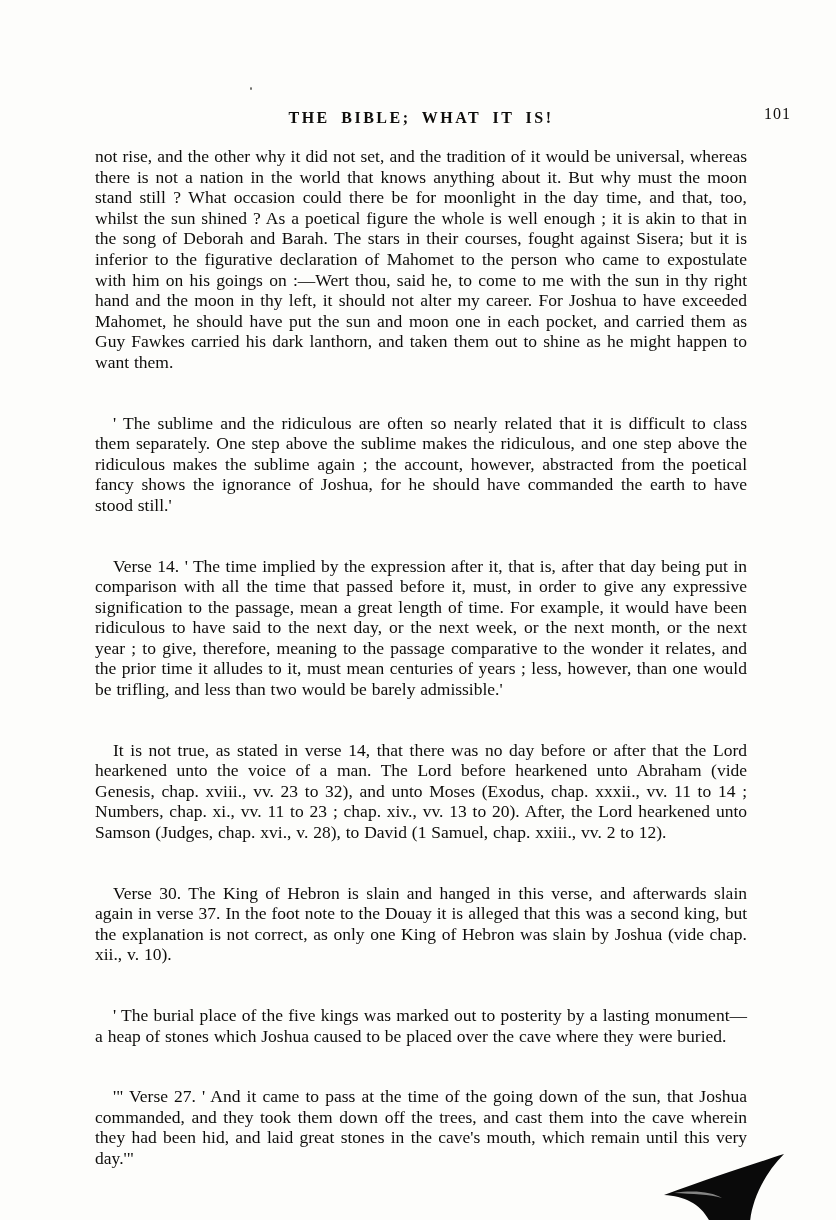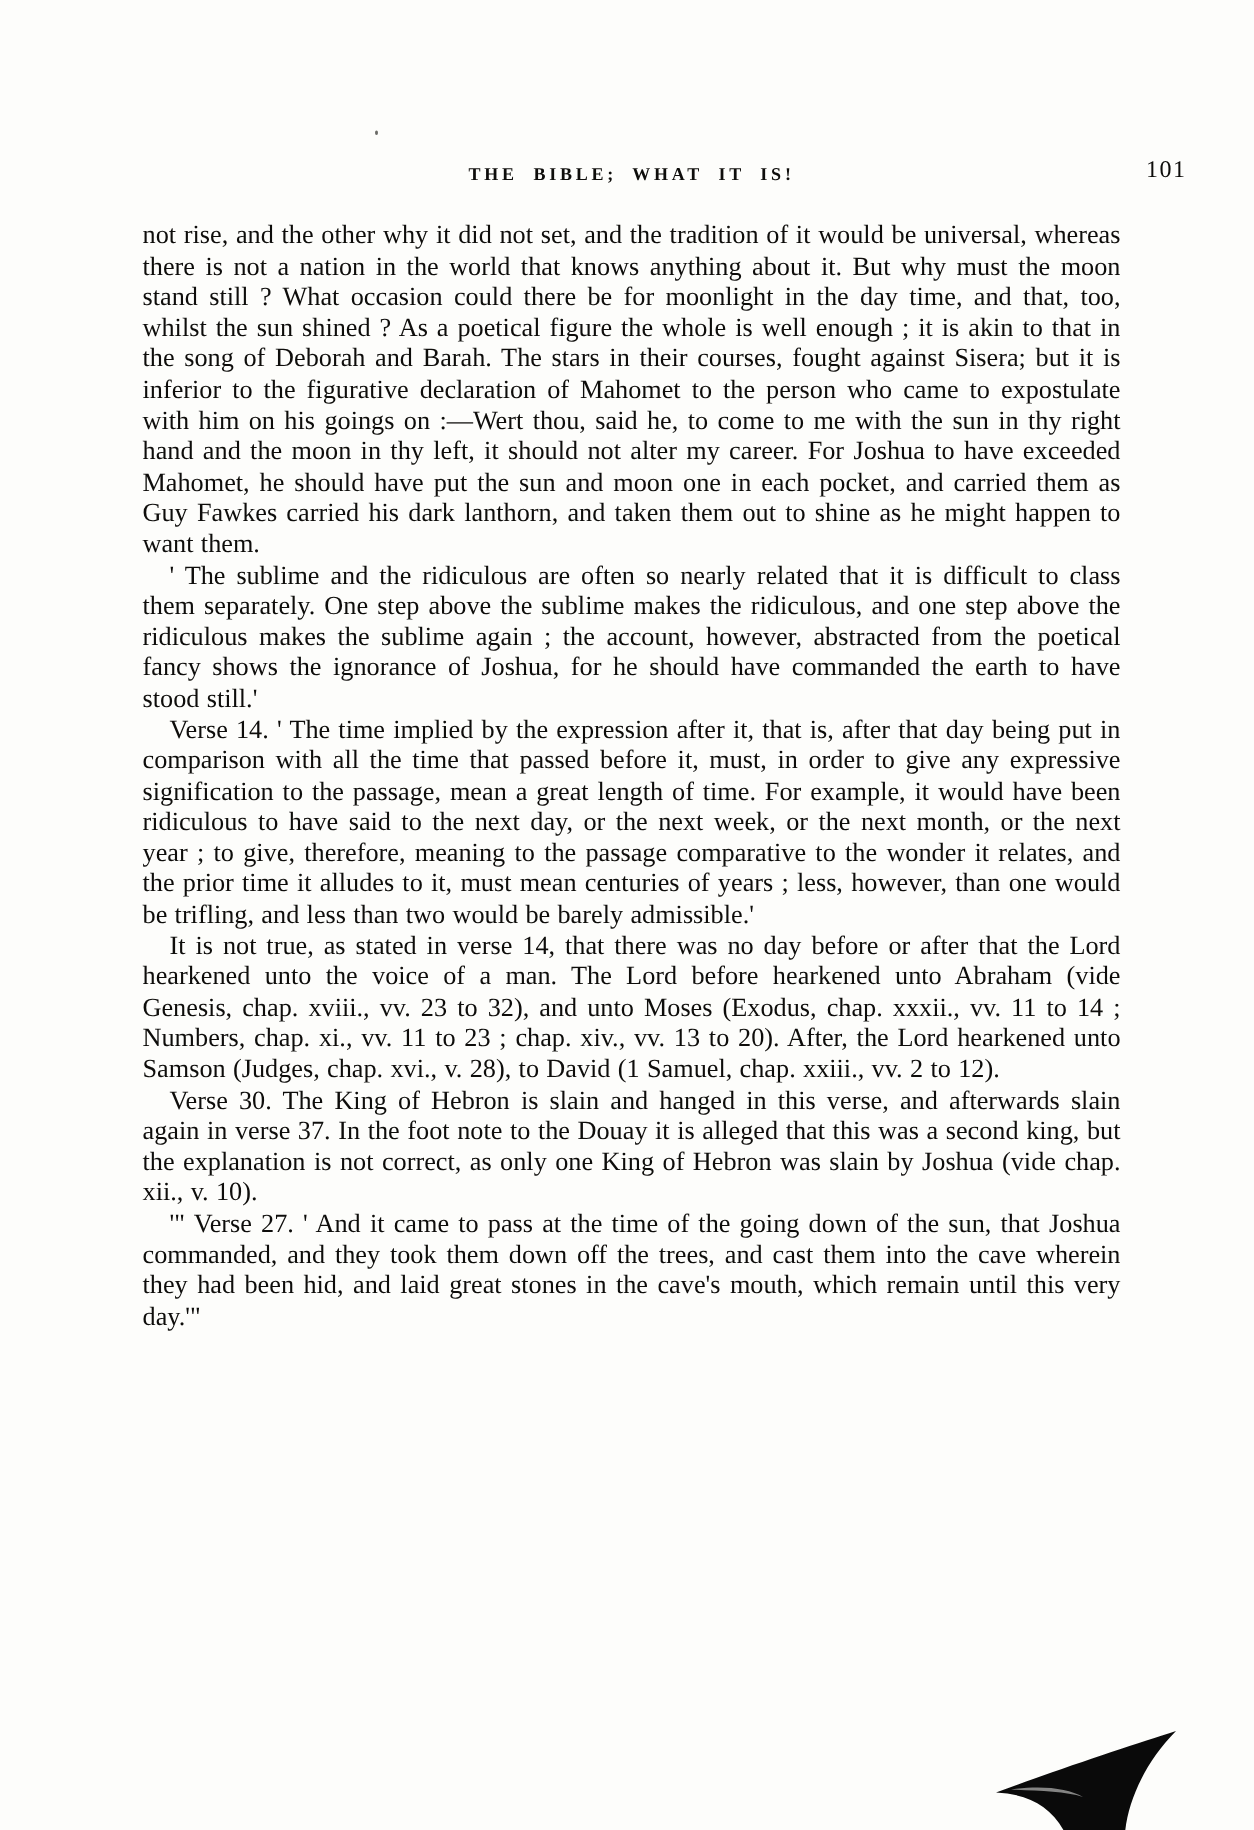--- a/index.html
+++ b/index.html
@@ -24,21 +24,21 @@
     width: 652px;
   }
   .header {
     position: relative;
     height: 24px;
     margin-bottom: 16px;
   }
   .title {
     text-align: center;
     font-weight: bold;
-    font-size: 12px;
+    font-size: 16px;
     letter-spacing: 2.5px;
     word-spacing: 5px;
     padding-top: 3px;
   }
   .pagenum {
     position: absolute;
     right: -44px;
     top: -1px;
     font-size: 16px;
     font-weight: normal;
@@ -46,20 +46,21 @@
   }
   .body p {
     margin: 0;
     text-align: justify;
     font-size: 17.5px;
     line-height: 20.6px;
     word-spacing: 0.5px;
   }
   .body p.indent {
     text-indent: 18px;
+    margin-top: 40px;
   }
   .it {
   }
   .speck {
     position: absolute;
     left: 250px;
     top: 87px;
     width: 2px;
     height: 3px;
     background: #6a6a66;
@@ -85,20 +86,21 @@
       <div class="pagenum">101</div>
     </div>
 
     <div class="body">
 
     <p class=""><span>not rise, and the other why it did not set, and the tradition of it would be universal, whereas there is not a nation in the world that knows anything about it. But why must the moon stand still&nbsp;? What occasion could there be for moonlight in the day time, and that, too, whilst the sun shined&nbsp;? As a poetical figure the whole is well enough&nbsp;; it is akin to that in the song of Deborah and Barah. </span><span class="it">The stars in their courses, fought against Sisera;</span><span> but it is inferior to the figurative declaration of Mahomet to the person who came to expostulate with him on his goings on&nbsp;:—</span><span class="it">Wert thou</span><span>, said he, </span><span class="it">to come to me with the sun in thy right hand and the moon in thy left, it should not alter my career.</span><span> For Joshua to have exceeded Mahomet, he should have put the sun and moon one in each pocket, and carried them as Guy Fawkes carried his dark lanthorn, and taken them out to shine as he might happen to want them.</span></p>
         <p class="indent"><span>' The sublime and the ridiculous are often so nearly related that it is difficult to class them separately. One step above the sublime makes the ridiculous, and one step above the ridiculous makes the sublime again&nbsp;; the account, however, abstracted from the poetical fancy shows the ignorance of Joshua, for he should have commanded the earth to have stood still.'</span></p>
         <p class="indent"><span>Verse 14. ' The time implied by the expression </span><span class="it">after it</span><span>, that is, after that day being put in comparison with all the time that passed </span><span class="it">before it</span><span>, must, in order to give any expressive signification to the passage, mean a </span><span class="it">great length of time</span><span>. For example, it would have been ridiculous to have said to the next day, or the next week, or the next month, or the next year&nbsp;; to give, therefore, meaning to the passage comparative to the wonder it relates, and the prior time it alludes to it, must mean centuries of years&nbsp;; less, however, than one would be trifling, and less than two would be barely admissible.'</span></p>
         <p class="indent"><span>It is not true, as stated in verse 14, that there was no day before or after that the Lord hearkened unto the voice of a man. The Lord </span><span class="it">before</span><span> hearkened unto Abraham (</span><span class="it">vide</span><span> Genesis, chap. xviii., vv. 23 to 32), and unto Moses (Exodus, chap. xxxii., vv. 11 to 14&nbsp;; Numbers, chap. xi., vv. 11 to 23&nbsp;; chap. xiv., vv. 13 to 20). </span><span class="it">After</span><span>, the Lord hearkened unto Samson (Judges, chap. xvi., v. 28), to David (1 Samuel, chap. xxiii., vv. 2 to 12).</span></p>
         <p class="indent"><span>Verse 30. The King of Hebron is slain and hanged in this verse, and afterwards slain again in verse 37. In the foot note to the Douay it is alleged that this was a second king, but the explanation is not correct, as only one King of Hebron was slain by Joshua (</span><span class="it">vide</span><span> chap. xii., v. 10).</span></p>
+        <p class="indent"><span>' The burial place of the five kings was marked out to posterity by a lasting monument—a heap of stones which Joshua caused to be placed over the cave where they were buried.</span></p>
         <p class="indent"><span>'" Verse 27. ' And it came to pass at the time of the going down of the sun, that Joshua commanded, and they took them down off the trees, and cast them into the cave wherein they had been hid, and laid great stones in the cave's mouth, which remain </span><span class="it">until this very day</span><span>.'"</span></p>
       </div>
   </div>
 
   <svg class="blot" viewBox="0 0 122 68" xmlns="http://www.w3.org/2000/svg" aria-hidden="true">
     <path d="M120,0 C92,9 46,24 0,41 C21,42 37,50 46,68 L86,68 C88,46 100,20 120,0 Z" fill="#0a0a0a"></path>
     <path d="M10,39 C30,36 48,38 58,44 C46,40 28,40 10,39 Z" fill="#fdfdfb" opacity="0.5"></path>
   </svg>
 </div>
 

